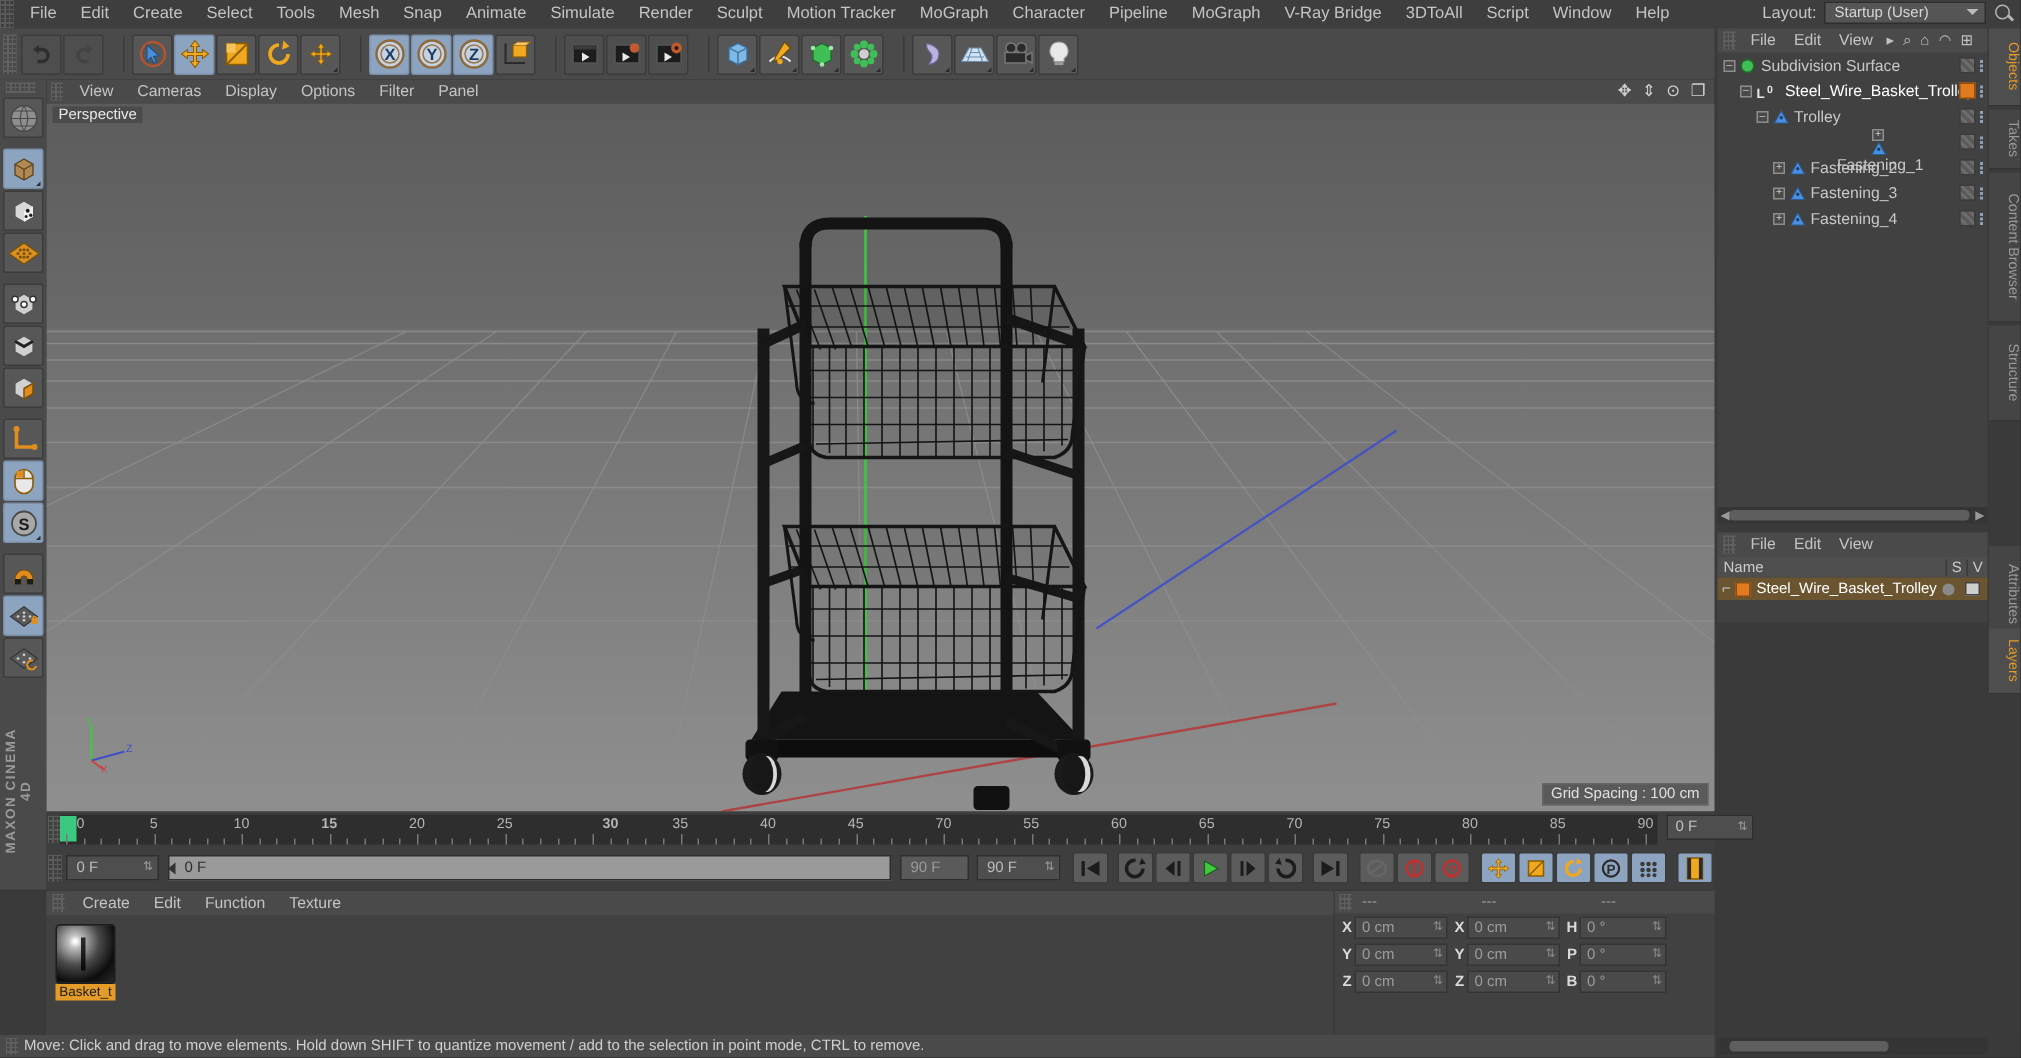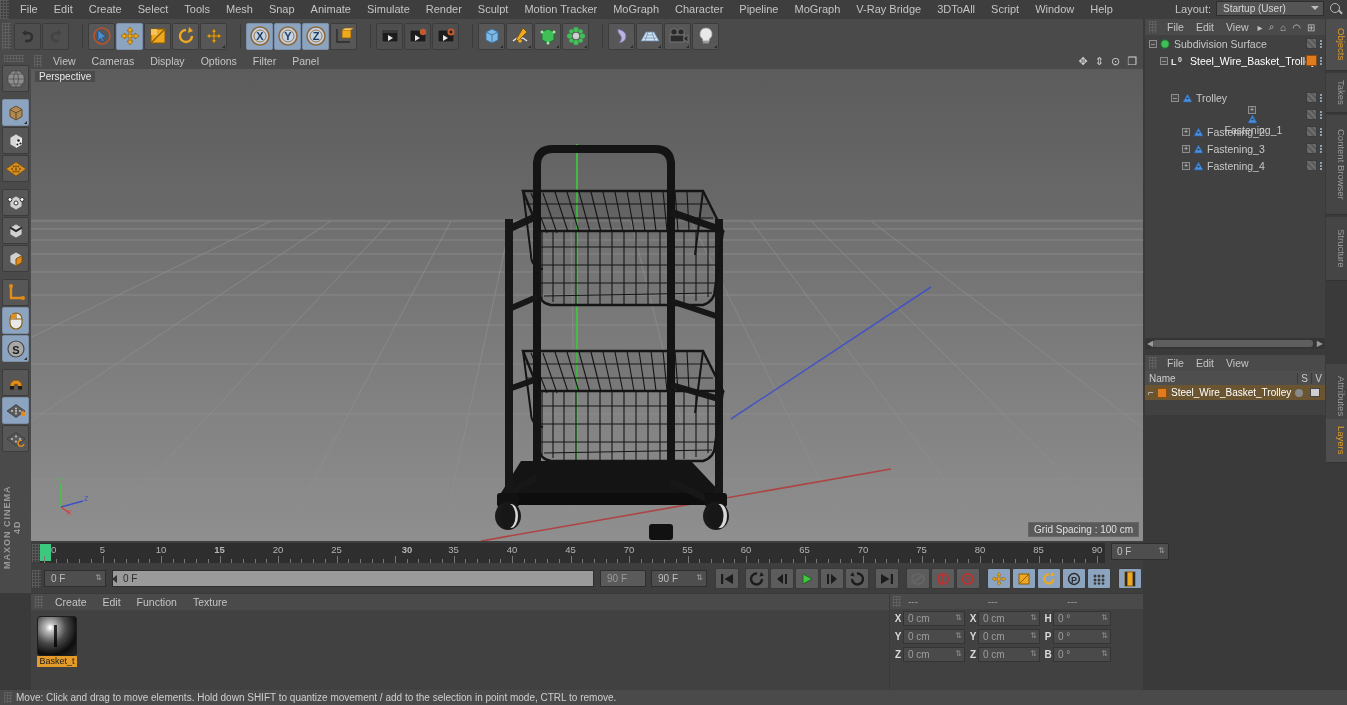--- a/index.html
+++ b/index.html
@@ -175,21 +175,21 @@
   .vtab { width:21px; background:#454545; border-bottom:1px solid #333;
      writing-mode:vertical-rl; text-orientation:mixed; font-size:9.5px; color:#9a9a9a;
      text-align:center; padding:4px 0; }
   .vtab.act { color:#e49b28; background:#4e4e4e; }
 
   
   .brscroll { position:absolute; left:1145px; top:692px; width:180px; height:11px; background:#353535;}
   .brscroll .thumb { position:absolute; left:8px; top:2px; width:106px; height:7px; background:#5e5e5e; border-radius:3px;}
 
   
-  .statusbar { position:absolute; left:0; top:690px; width:1347px; height:15px; background:#4a4a4a;
+  .statusbar { position:absolute; left:0; top:690px; width:1143px; height:15px; background:#4a4a4a;
      display:flex; align-items:center; }
   .statusbar .dots3 { width:8px;height:11px; margin:0 4px;
      background:repeating-linear-gradient(#6d6d6d 0 1px, transparent 1px 3px),
      repeating-linear-gradient(90deg,#6d6d6d 0 1px, transparent 1px 3px); opacity:.6;}
   .statusbar .txt { font-size:10px; color:#cfcfcf; }
 </style>
 </head>
 <body>
 
 <div class="app">
@@ -1102,21 +1102,21 @@
           <span class="nm">Steel_Wire_Basket_Trolley</span>
           <span class="otags">
             <span class="tagbox orange"></span>
             <span class="dotcol">
               <i></i>
               <i></i>
               <i></i>
             </span>
           </span>
         </div>
-        <div class="orow" style="padding-left: 26px; margin-top: 20px;">
+        <div class="orow" style="padding-left: 26px;">
           <span class="otoggle">–</span>
           <span class="odot"><svg width="11" height="10" viewBox="0 0 11 10">
               <path d="M5.5 1 L10 9 L1 9 Z" fill="#4a90e2" stroke="#2b5c94" stroke-width=".7"></path>
               <circle cx="5.5" cy="5.5" r="1.1" fill="#1c3c63"></circle>
             </svg></span>
           <span class="nm">Trolley</span>
           <span class="otags">
             <span class="tagbox"></span>
             <span class="dotcol">
               <i></i>

